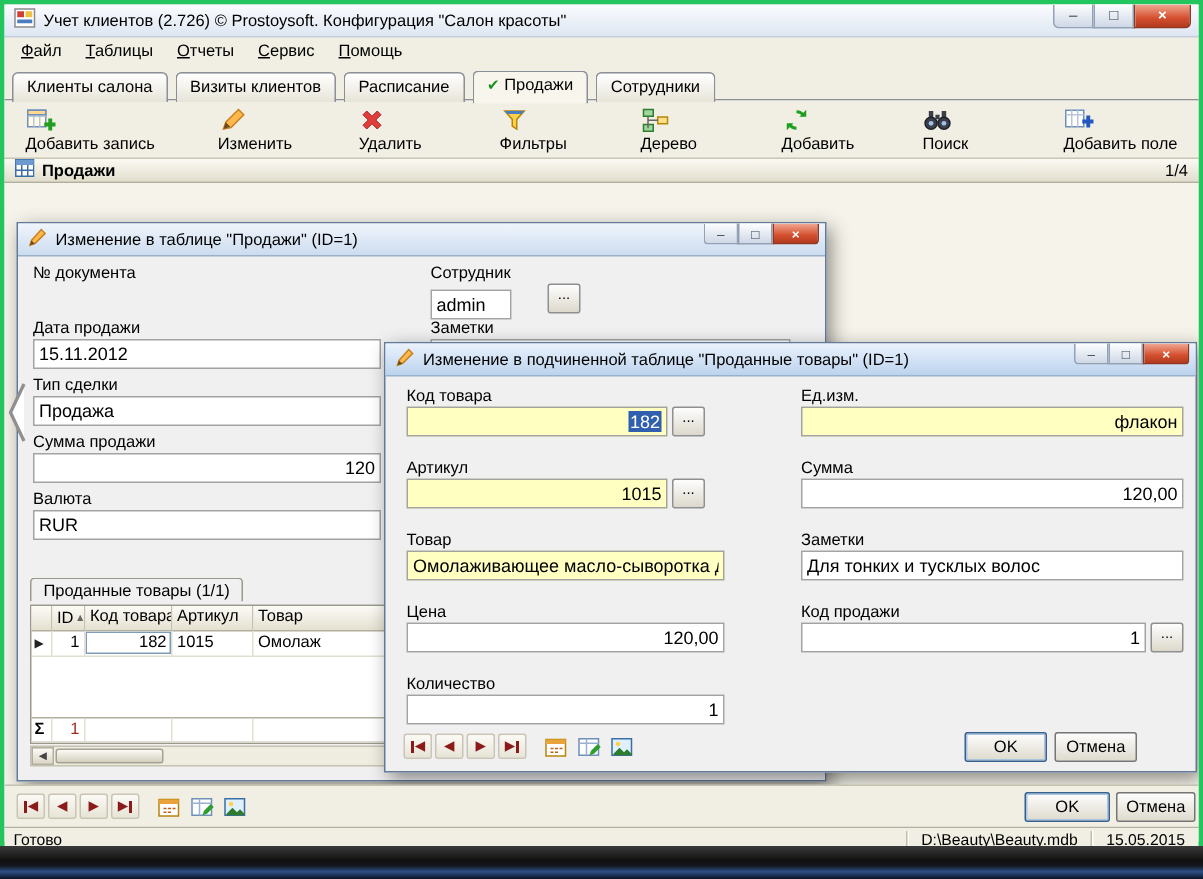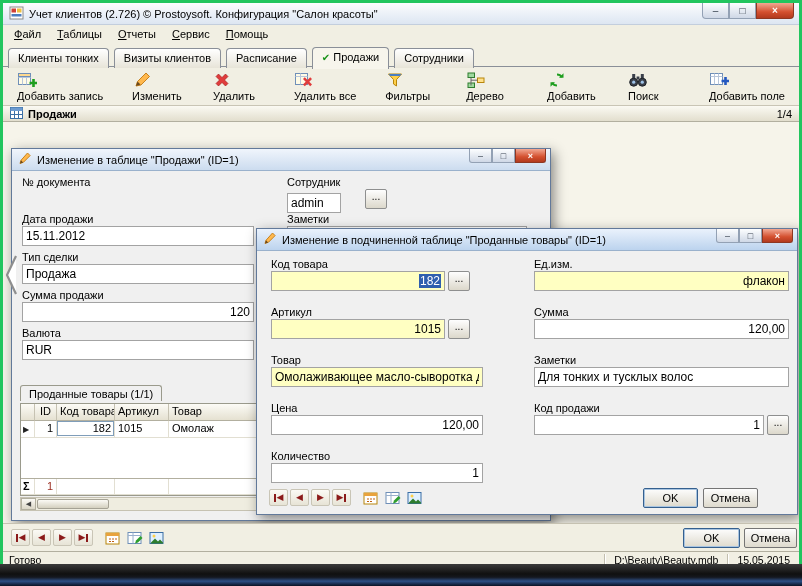--- a/index.html
+++ b/index.html
@@ -83,21 +83,21 @@
   
   .subtab { position:absolute; padding:2px 8px 1px; font-size:11px; background:#f0f0f0; border:1px solid #9a9a8c;
             border-bottom:none; border-radius:3px 3px 0 0; z-index:2; }
   .gridtable { position:absolute; background:#fff; border:1px solid #9a9a8c; display:flex; flex-direction:column; }
   .trow { display:flex; height:17px; flex-shrink:0; }
   .trow.filler { flex:1; height:auto; }
   .tc { border-right:1px solid #e2dfd2; border-bottom:1px solid #e2dfd2; font-size:11px; padding:1px 3px;
         white-space:nowrap; overflow:hidden; }
   .thead .tc { background:linear-gradient(#fcfbf6,#e5e1d1); border-right:1px solid #c6c2b2; border-bottom:1px solid #b2af9f; }
   .c-mk { width:14px; flex-shrink:0; padding:1px 2px; }
-  .c-id { width:22px; flex-shrink:0; text-align:right;flex-direction:column; }
+  .c-id { width:22px; flex-shrink:0; text-align:right; }
   .c-code { width:58px; flex-shrink:0; }
   .c-sku { width:54px; flex-shrink:0; }
   .c-prod { flex:1; }
   .thead .c-id { display:flex; align-items:center; justify-content:flex-start; gap:1px; text-align:left; }
   .sorticon { font-size:7px; color:#666; }
   .rowmark { font-size:8px; color:#222; }
   .cellbox { height:15px; border:1px solid #7f9db9; background:#fff; text-align:right; padding:0 2px; font-size:11px; line-height:13px; }
   .tsum { border-top:1px solid #b2af9f; }
   .tsum .c-mk { font-weight:bold; }
   .tsum .c-id { color:#9b2d20; }
@@ -145,21 +145,21 @@
 
   <div class="menubar">
     <div class="mi">Файл</div>
     <div class="mi">Таблицы</div>
     <div class="mi">Отчеты</div>
     <div class="mi">Сервис</div>
     <div class="mi">Помощь</div>
   </div>
 
   <div class="tabstrip">
-    <div class="tab"><span>Клиенты тонких</span></div>
+    <div class="tab"><span>Клиенты салона</span></div>
     <div class="tab"><span>Визиты клиентов</span></div>
     <div class="tab"><span>Расписание</span></div>
     <div class="tab active"><span class="tabcheck">✔</span><span>Продажи</span></div>
     <div class="tab"><span>Сотрудники</span></div>
   </div>
 
   <div class="toolbar">
     <div class="tool">
       <span class="ticon">
             <svg width="20" height="18" viewBox="0 0 20 18">
@@ -180,30 +180,20 @@
           </span>
       <span class="tlabel">Изменить</span>
     </div>
     <div class="tool">
       <span class="ticon">
             <svg width="18" height="18" viewBox="0 0 18 18">
               <path d="M3 5.5l2.5-2.5L9 6.5 12.5 3 15 5.5 11.5 9l3.5 3.5-2.5 2.5L9 11.5 5.5 15 3 12.5 6.5 9z" fill="#e03c3c" stroke="#9e1616" stroke-width="0.6"></path>
             </svg>
           </span>
       <span class="tlabel">Удалить</span>
-    </div>
-    <div class="tool">
-      <span class="ticon">
-            <svg width="20" height="18" viewBox="0 0 20 18">
-              <rect x="1.5" y="2.5" width="12" height="11" fill="#fffbe6" stroke="#6f8fb8"></rect>
-              <path d="M1.5 5.5h12M6.5 2.5v11" stroke="#b8c6da" fill="none"></path>
-              <path d="M9 8l1.8-1.8L13.5 9l2.7-2.8L18 8l-2.7 2.7L18 13.5l-1.8 1.8-2.7-2.7-2.7 2.7L9 13.5l2.7-2.8z" fill="#e03c3c"></path>
-            </svg>
-          </span>
-      <span class="tlabel">Удалить все</span>
     </div>
     <div class="tool">
       <span class="ticon">
             <svg width="20" height="18" viewBox="0 0 20 18">
               <path d="M3.5 3h13l-5 5.6V15l-3-2V8.6z" fill="#ffd04a" stroke="#b8860b"></path>
               <path d="M3.5 3h13l-1.8 2H5.3z" fill="#4a7dc0"></path>
             </svg>
           </span>
       <span class="tlabel">Фильтры</span>
     </div>

